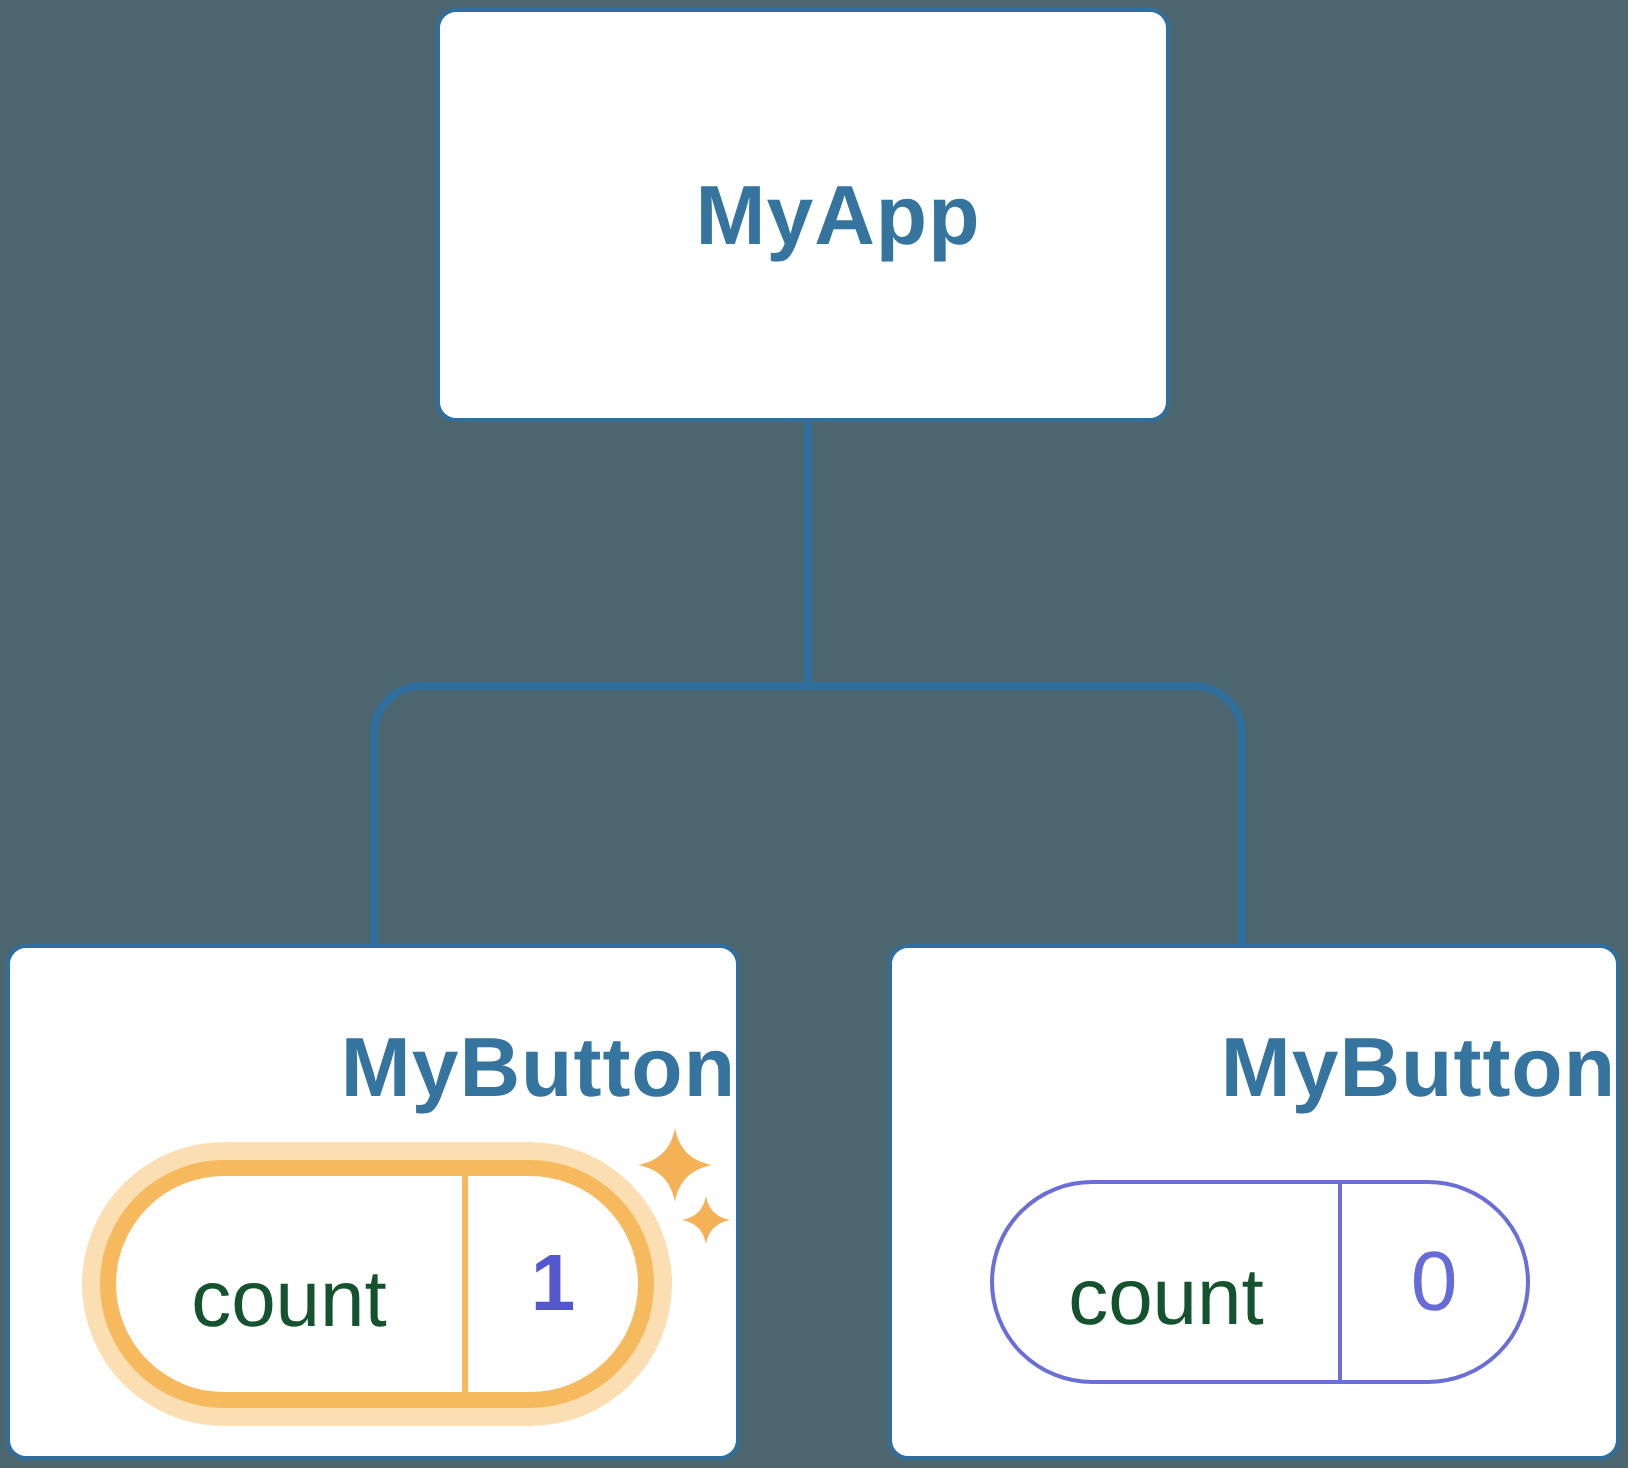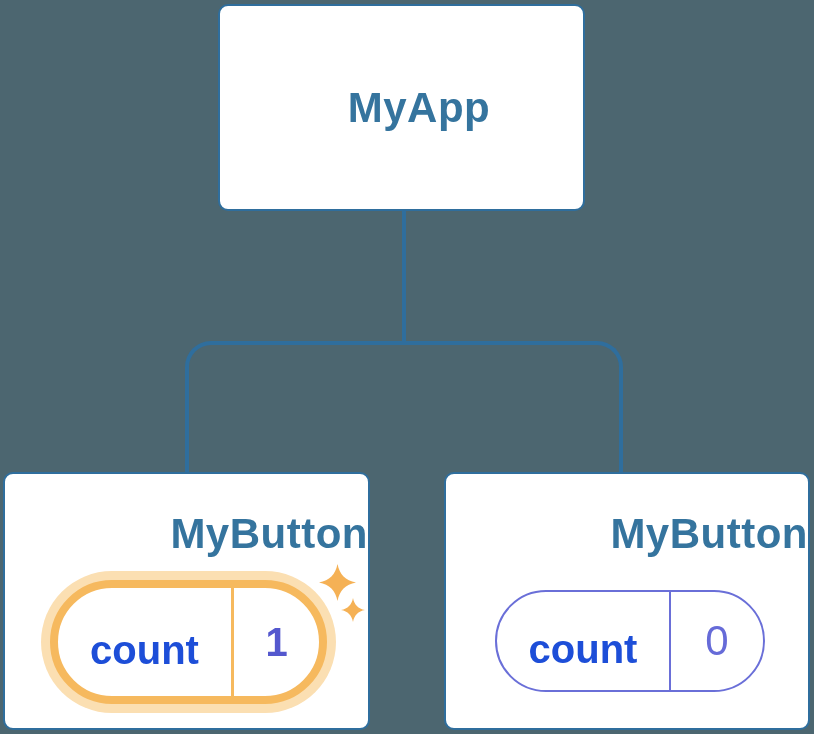--- a/index.html
+++ b/index.html
@@ -85,23 +85,23 @@
     align-items: center;
     justify-content: center;
   }
   .pill-key-cell   { flex: 1 1 auto; }
   .pill-value-cell-highlighted { width: 85px; flex: 0 0 auto; }
   .pill-value-cell-plain       { width: 92px; flex: 0 0 auto; }
   .pill-divider-orange { width: 3px; background: #F6B95E; }
   .pill-divider-purple { width: 2px; background: #6A6FD8; }
 
   .state-key {
-    color: #1d4ed8;
+    color: #14532d;
     font-size: 40px;
-    font-weight: bold;
+    font-weight: normal;
     margin-top: 16px;
   }
   .state-value-bold {
     color: #5458CE;
     font-size: 40px;
     font-weight: bold;
   }
   .state-value-plain {
     color: #666BD8;
     font-size: 42px;

